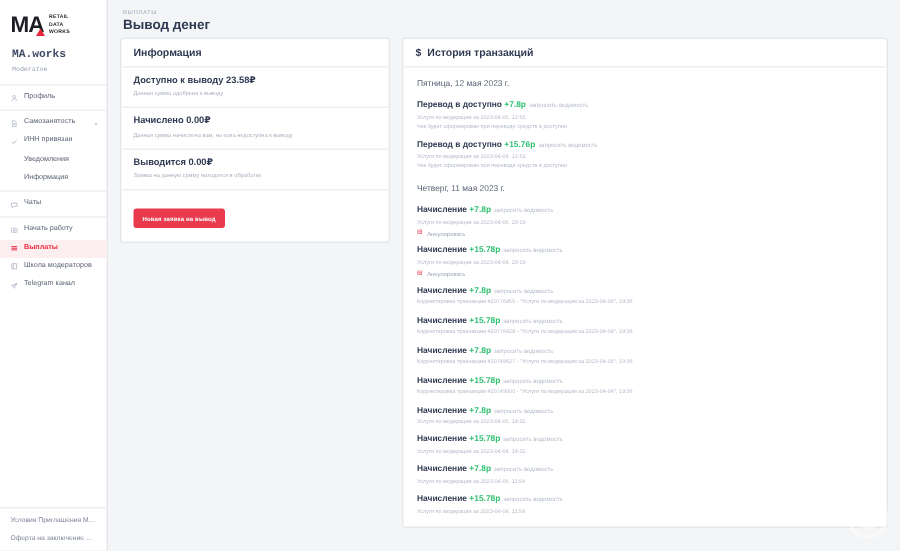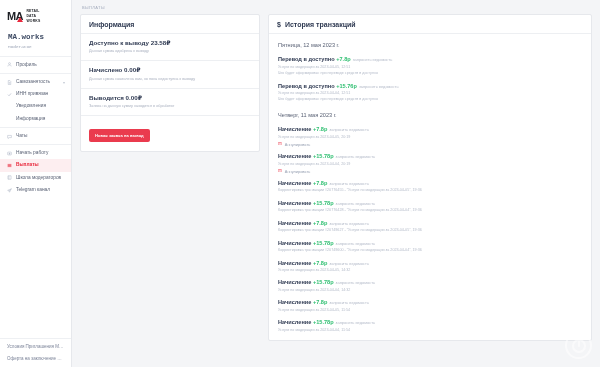--- a/index.html
+++ b/index.html
@@ -19,21 +19,21 @@
     border-right: 1px solid #e6e8ec;
     display: flex; flex-direction: column;
     flex: 0 0 72px;
     position: relative;
   }
   .brand {
     padding: 9px 7px 7px 7px;
     display: flex; align-items: center; gap: 3px;
   }
   .brand-ma {
-    font-size: 11px; font-weight: 700; color: #1d1f24;
+    font-size: 15px; font-weight: 700; color: #1d1f24;
     letter-spacing: -0.6px; line-height: 1; display: flex; align-items: flex-end;
   }
   .brand-ma .red-tri {
     width: 0; height: 0;
     border-left: 3px solid transparent;
     border-right: 3px solid transparent;
     border-bottom: 5px solid #e8283c;
     margin-left: -5.5px; margin-bottom: 0px;
   }
   .brand-sub {
@@ -268,20 +268,21 @@
         </div>
         <div class="nav-item">
           <span>Оферта на заключение …</span>
         </div>
       </div>
   </aside>
 
   <main class="main">
     <div class="page-head">
       <div class="crumb">выплаты</div>
+      <h1 class="page-title">Вывод денег</h1>
     </div>
 
     <div class="cols">
 
       <div class="col-left">
         <section class="card">
           <div class="card-head">
             <span>Информация</span>
           </div>
           <div id="info-rows-host">

